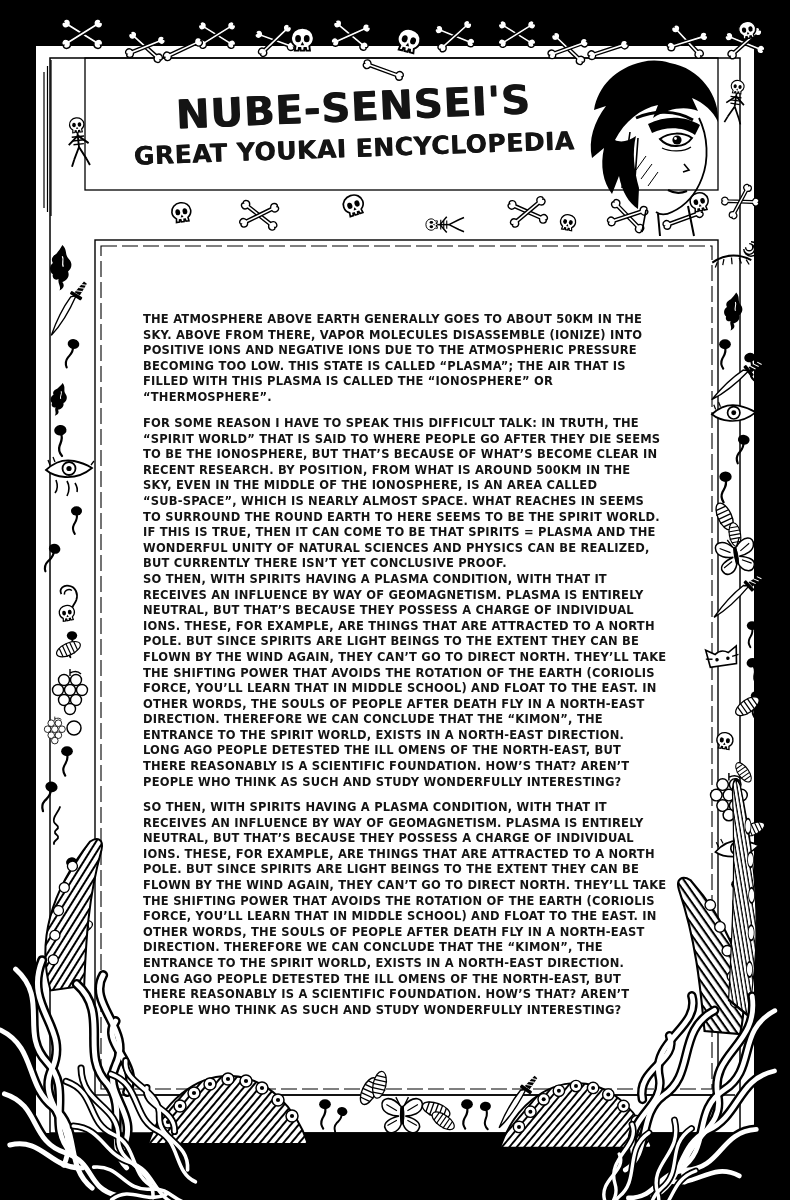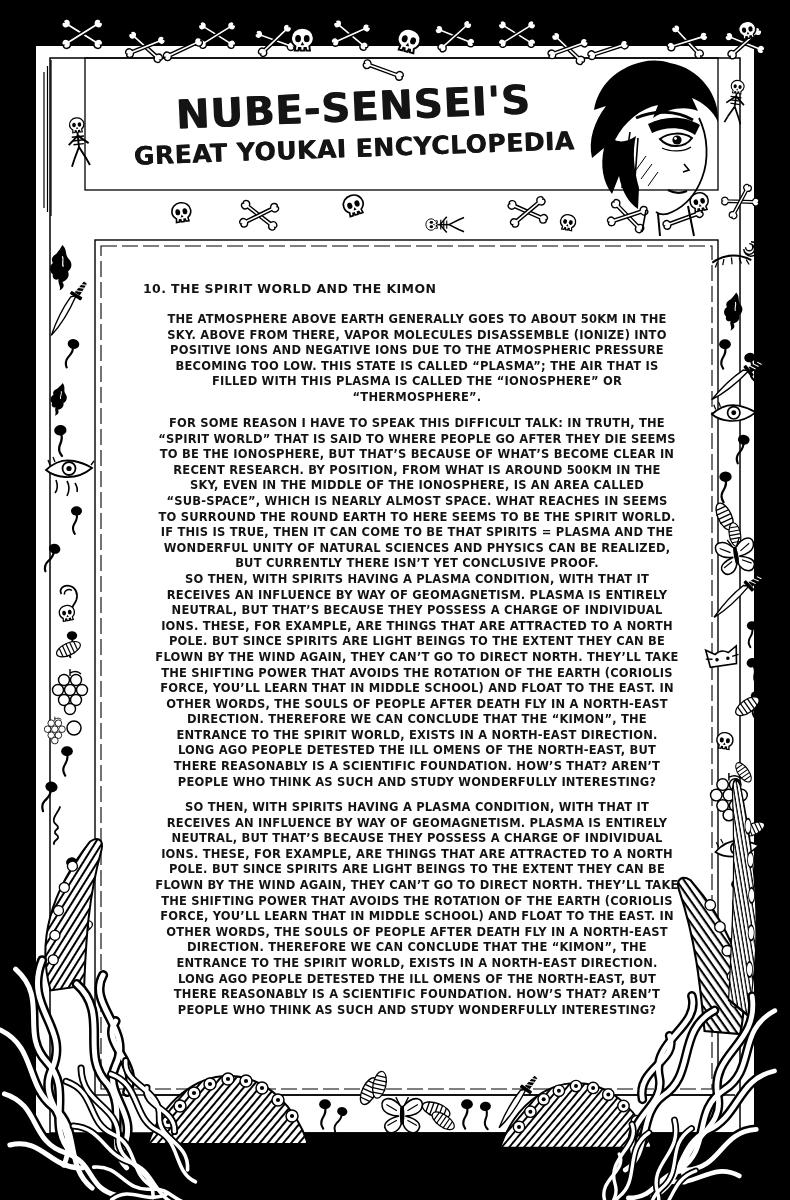--- a/index.html
+++ b/index.html
@@ -7,21 +7,21 @@
          font-family:"DejaVu Sans",sans-serif;}
   #paper{position:absolute;left:36px;top:46px;width:718px;height:1094px;background:#ffffff;}
   #deco{position:absolute;left:0;top:0;z-index:2;}
   .txt{position:absolute;z-index:3;color:#141414;}
   #title1{left:133px;top:84px;width:440px;text-align:center;font-size:40px;font-weight:bold;
           letter-spacing:1px;transform:rotate(-2.5deg);text-shadow:1px 0 #141414;}
   #title2{left:114px;top:134px;width:480px;text-align:center;font-size:25px;font-weight:bold;
           letter-spacing:.5px;transform:rotate(-2deg);text-shadow:.7px 0 #141414;}
   #heading{left:143px;top:281px;font-size:12.5px;font-weight:bold;letter-spacing:.4px;}
   .para{left:143px;width:548px;font-size:11.5px;line-height:15.6px;font-weight:bold;
-        letter-spacing:.2px;white-space:pre-line;text-align:center;}
+        letter-spacing:.2px;white-space:pre-line;}
   #p1{top:312px;} #p2{top:416px;} #p3{top:800px;}
 </style>
 </head>
 <body>
 
 <div id="stage">
   <div id="paper"></div>
 
   <svg id="deco" width="790" height="1200" viewBox="0 0 790 1200">
     <defs>
@@ -306,21 +306,20 @@
       <use href="#sym-sword" transform="translate(492,1124) rotate(-55)"></use>
       <use href="#sym-noodles" transform="translate(5,955) rotate(8) scale(1.25)"></use>
       <use href="#sym-noodles" transform="translate(55,1075) rotate(-15) scale(0.9)"></use>
       <use href="#sym-noodles" transform="translate(788,1000) scale(-1.2,1.2) rotate(-6)"></use>
       <use href="#sym-noodles" transform="translate(700,1120) scale(-0.85,0.85)"></use>
     </g>
   </svg>
 
   <div id="title1" class="txt">NUBE-SENSEI'S</div>
   <div id="title2" class="txt">GREAT YOUKAI ENCYCLOPEDIA</div>
-  <div id="heading" class="txt">10. THE SPIRIT WORLD AND THE KIMON</div>
   <div id="p1" class="txt para">THE ATMOSPHERE ABOVE EARTH GENERALLY GOES TO ABOUT 50KM IN THE
 SKY. ABOVE FROM THERE, VAPOR MOLECULES DISASSEMBLE (IONIZE) INTO
 POSITIVE IONS AND NEGATIVE IONS DUE TO THE ATMOSPHERIC PRESSURE
 BECOMING TOO LOW. THIS STATE IS CALLED “PLASMA”; THE AIR THAT IS
 FILLED WITH THIS PLASMA IS CALLED THE “IONOSPHERE” OR
 “THERMOSPHERE”.</div>
   <div id="p2" class="txt para">FOR SOME REASON I HAVE TO SPEAK THIS DIFFICULT TALK: IN TRUTH, THE
 “SPIRIT WORLD” THAT IS SAID TO WHERE PEOPLE GO AFTER THEY DIE SEEMS
 TO BE THE IONOSPHERE, BUT THAT’S BECAUSE OF WHAT’S BECOME CLEAR IN
 RECENT RESEARCH. BY POSITION, FROM WHAT IS AROUND 500KM IN THE

